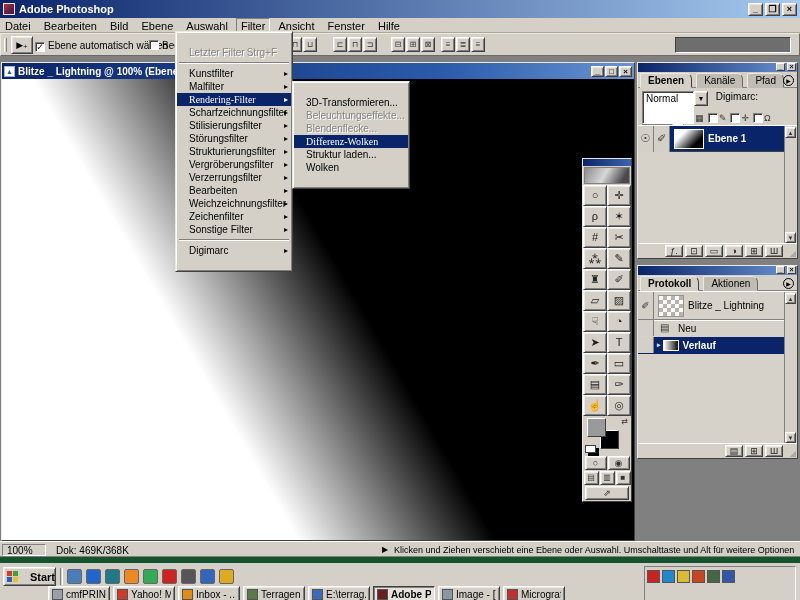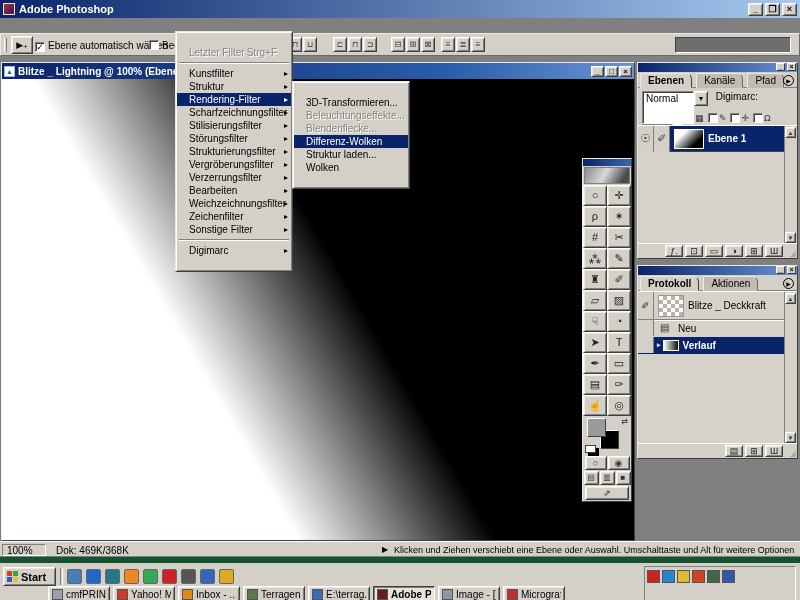--- a/index.html
+++ b/index.html
@@ -3,21 +3,21 @@
 <meta charset="utf-8">
 <style>
   * { margin:0; padding:0; box-sizing:border-box; }
   html,body { background:#555; }
   #screen {
     position:relative; width:800px; height:600px; overflow:hidden;
     background:#808080; color:#000; cursor:default;
     font-family:"Liberation Sans", sans-serif; font-size:11px;
     -webkit-font-smoothing:none;
   }
-  .abs { position:absolute; }
+  .abs { position:absolute;justify-content:space-between; }
   .raised { background:#d4d0c8; border:1px solid; border-color:#fff #404040 #404040 #fff;
             box-shadow:inset 1px 1px 0 #ece9e2, inset -1px -1px 0 #808080; }
   .raisedlite { background:#d4d0c8; border:1px solid; border-color:#ece9e2 #6d6a65 #6d6a65 #ece9e2; }
 
   
   .app-titlebar { left:0; top:0; width:800px; height:18px;
     background:linear-gradient(90deg,#0a246a,#a6caf0); display:flex; align-items:center; padding:0 3px; }
   .app-icon { width:12px; height:12px; background:linear-gradient(135deg,#b03a2a,#5a1a4a 70%); border:1px solid #e8e0d0; margin-right:4px; }
   .app-title { color:#fff; font-weight:700; font-size:11px; flex:1 1 auto; }
   .win-btn { width:15px; height:13px; margin-left:2px; font-size:9px; line-height:11px; text-align:center; font-weight:700; color:#000; }
@@ -48,21 +48,21 @@
   .doc-title { color:#fff; font-weight:700; font-size:10px; flex:1 1 auto; white-space:nowrap; overflow:hidden; }
   .doc-btn { width:13px; height:11px; margin-left:1px; font-size:8px; line-height:9px; text-align:center; font-weight:700; }
   .doc-canvas { left:0; top:16px; width:632px; height:461px; }
 
   
   .menu { background:#d4d0c8; border:1px solid; border-color:#ece9e2 #404040 #404040 #ece9e2;
     box-shadow:inset 1px 1px 0 #fff, inset -1px -1px 0 #808080; padding:14px 1px; z-index:50; }
   .filter-menu { left:175px; top:31px; width:118px; }
   .filter-submenu { left:292px; top:81px; width:118px; z-index:51; }
   .mi { position:relative; height:13px; line-height:13px; padding:0 16px 0 12px; font-size:10px; white-space:nowrap; }
-  .mi[data-state="highlighted"] { background:#0a246a; color:#fff; }
+  .mi[data-state="highlighted"] { background:#0a246a; color:#fff;font-family:Liberation Serif, serif; }
   .mi[data-state="disabled"] { color:#848480; text-shadow:1px 1px 0 #fff; }
   .mi[data-state="sep"] { height:2px; margin:3px 2px; padding:0; border-top:1px solid #808080; border-bottom:1px solid #fff; }
   .mi-short { position:absolute; right:14px; }
   .mi-arrow { position:absolute; right:3px; top:0; font-size:8px; }
 
   
   .toolbox { left:582px; top:158px; width:50px; background:#d4d0c8; border:1px solid; border-color:#ece9e2 #404040 #404040 #ece9e2; z-index:10; }
   .tb-title { height:7px; background:linear-gradient(90deg,#0a246a,#3a66b0); }
   .tb-logo { height:17px; margin:1px; background:linear-gradient(120deg,#8a8a8a,#d8d8d8 45%,#4a4a4a 85%),#999; border:1px solid #808080; }
   .tools { display:flex; flex-wrap:wrap; width:48px; }
@@ -161,20 +161,41 @@
 <div id="screen">
 
   <div class="abs app-titlebar">
     <div class="app-icon"></div>
     <span class="app-title">Adobe Photoshop</span>
     <div class="win-btn raised">_</div>
     <div class="win-btn raised">❐</div>
     <div class="win-btn raised">×</div>
   </div>
 
+  <div class="abs menubar">
+    
+      <span class="mb-item">Datei</span>
+    
+      <span class="mb-item">Bearbeiten</span>
+    
+      <span class="mb-item">Bild</span>
+    
+      <span class="mb-item">Ebene</span>
+    
+      <span class="mb-item">Auswahl</span>
+    
+      <span class="mb-item" data-state="open">Filter</span>
+    
+      <span class="mb-item">Ansicht</span>
+    
+      <span class="mb-item">Fenster</span>
+    
+      <span class="mb-item">Hilfe</span>
+    
+  </div>
 
   <div class="abs optionsbar raisedlite" style="position:absolute;">
     <div class="abs grip"></div>
     <div class="abs opt-tool raised">▶₊</div>
     <span class="abs" style="left:34px; top:5px;">
       <span class="cb">✓</span>
       <span class="opt-label">Ebene automatisch wählen</span>
     </span>
     <span class="abs" style="left:148px; top:5px;">
       <span class="cb"></span>
@@ -449,21 +470,21 @@
         <span class="tab" data-state="active">Protokoll</span>
       
         <span class="tab">Aktionen</span>
       
       <span class="panel-menu">▶</span>
     </div>
     <div class="pal-list hp-list">
       <div class="hist-row hist-row1">
         <span class="hist-cell">✐</span>
         <span class="checker"></span>
-        <span>Blitze _ Deckkraft</span>
+        <span>Blitze _ Lightning</span>
       </div>
       <div class="hist-row">
         <span class="hist-cell"></span>
         <span class="hist-icon">▤</span>
         <span>Neu</span>
       </div>
       <div class="hist-row hist-sel">
         <span class="hist-cell"></span>
         <span class="slider-arrow">▸</span>
         <span class="grad-icon"></span>
@@ -500,21 +521,21 @@
         <span class="mi-arrow"></span>
       </div>
 
       <div class="mi">
         <span class="mi-label">Kunstfilter</span>
         <span class="mi-short"></span>
         <span class="mi-arrow">▸</span>
       </div>
 
       <div class="mi">
-        <span class="mi-label">Struktur</span>
+        <span class="mi-label">Malfilter</span>
         <span class="mi-short"></span>
         <span class="mi-arrow">▸</span>
       </div>
 
       <div class="mi" data-state="highlighted">
         <span class="mi-label">Rendering-Filter</span>
         <span class="mi-short"></span>
         <span class="mi-arrow">▸</span>
       </div>
 

